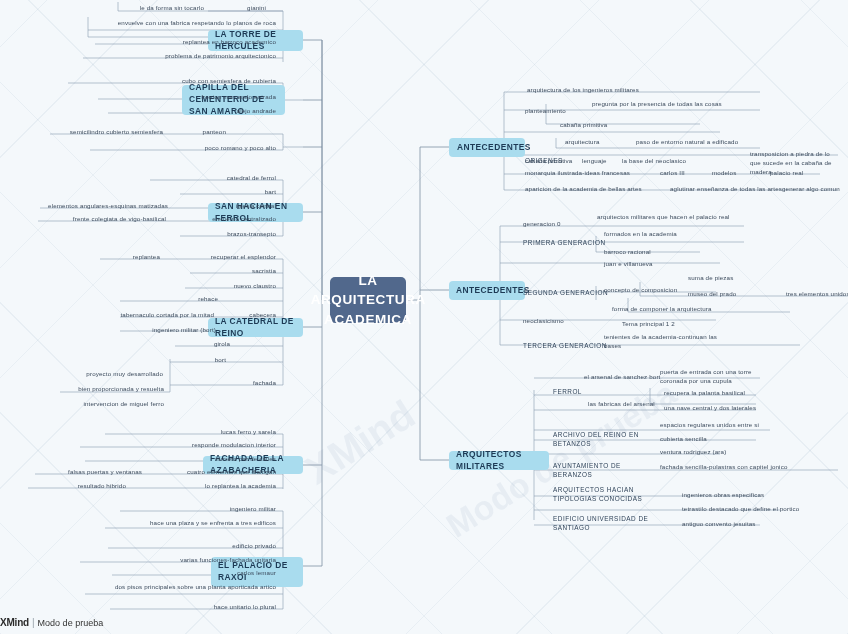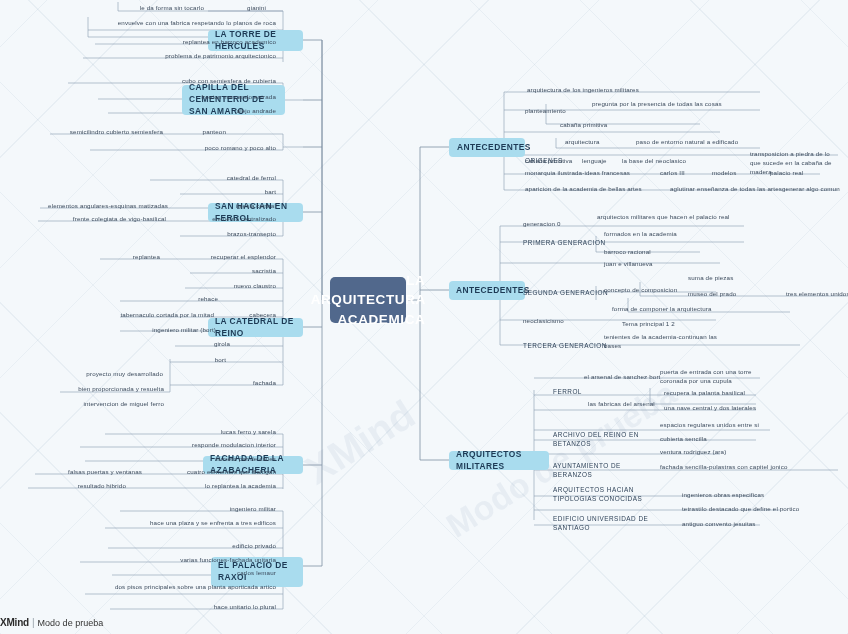--- a/index.html
+++ b/index.html
@@ -34,21 +34,21 @@
 
   svg.links { position:absolute; left:0; top:0; width:848px; height:634px; pointer-events:none; }
 
   .node { position:absolute; }
 
   
   .root {
     background:#51688c; color:#ffffff;
     border-radius:5px;
     font-weight:bold; font-size:13.5px; letter-spacing:.6px;
-    text-align:right;
+    text-align:center;
     display:flex; align-items:center; justify-content:center;
     line-height:1.45;
     padding:6px 8px;
   }
   
   .branch {
     background:#a9dcee; color:#1d3a55;
     border-radius:4px;
     font-weight:bold; font-size:8.4px; letter-spacing:.45px;
     display:flex; align-items:center;

